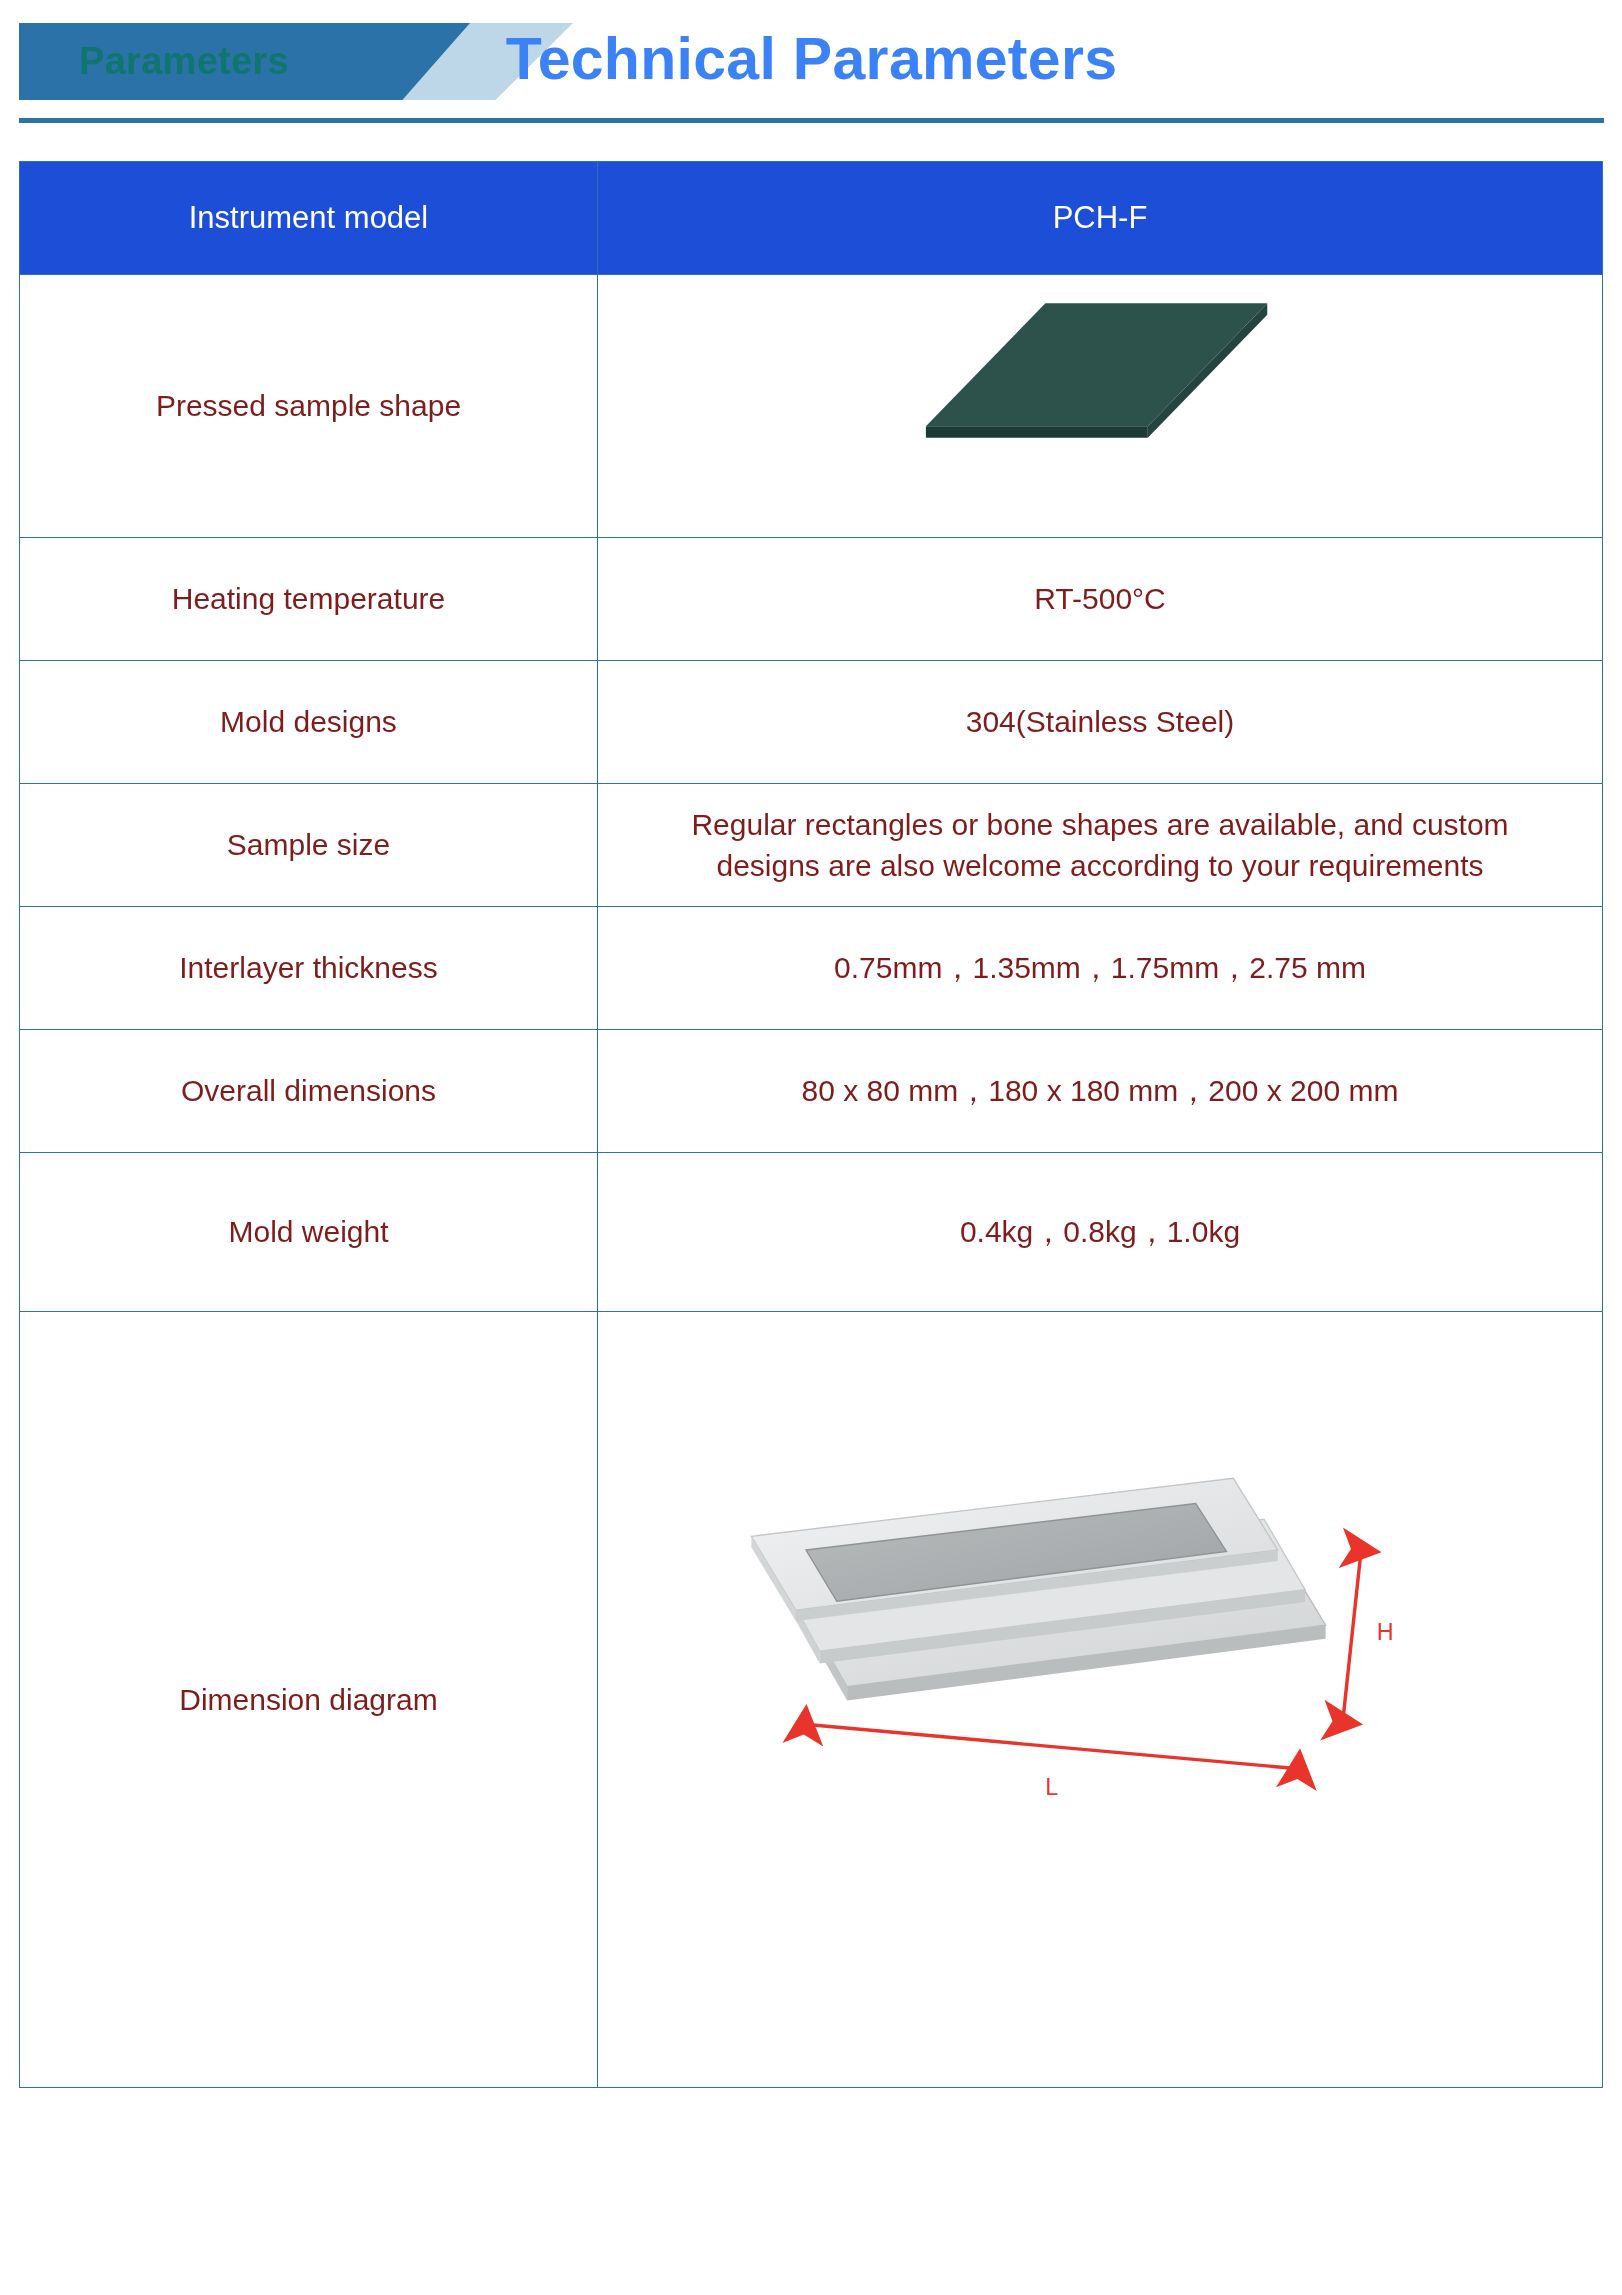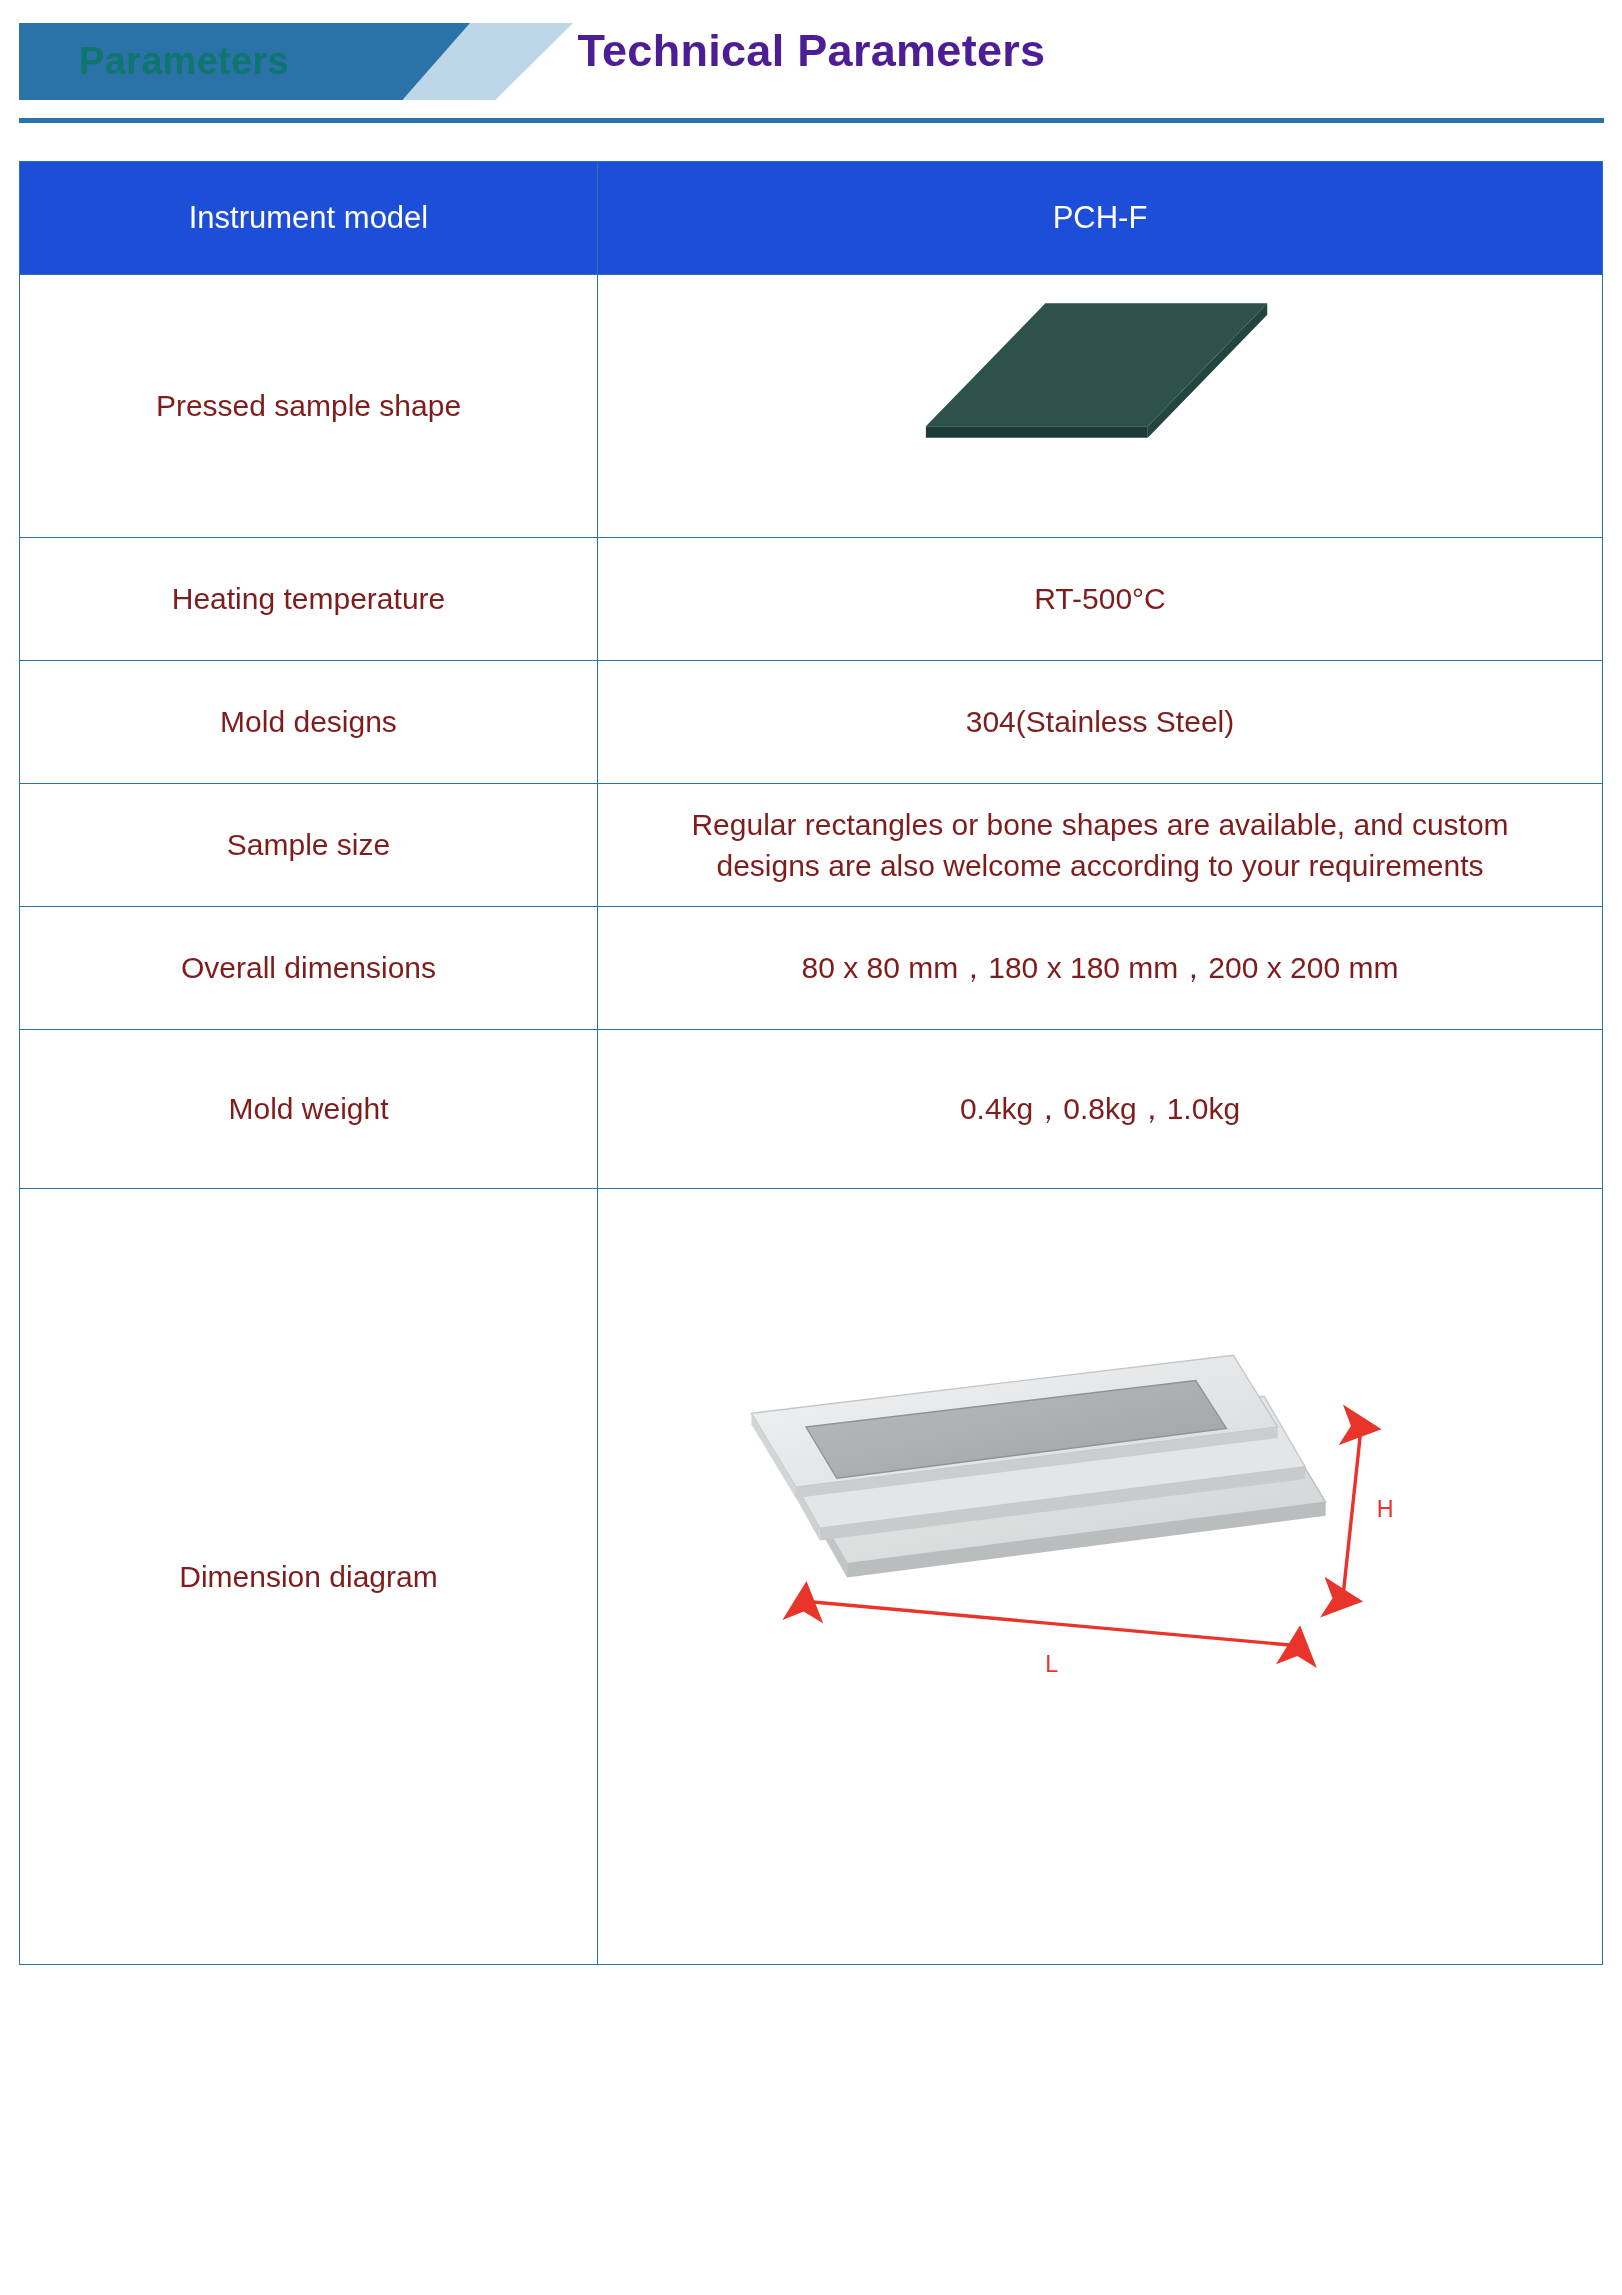--- a/index.html
+++ b/index.html
@@ -57,23 +57,23 @@
     font-weight: bold;
     letter-spacing: 0.3px;
     white-space: nowrap;
   }
   .header-title {
     position: absolute;
     left: 0;
     right: 0;
     top: 24.6px;
     text-align: center;
-    font-size: 45px;
+    font-size: 59px;
     font-weight: bold;
-    color: #4c1d95;
+    color: #3b82f6;
     letter-spacing: 0.3px;
   }
   .header-rule {
     position: absolute;
     left: 19px;
     right: 19px;
     top: 118px;
     height: 4.8px;
     background: #2b72a8;
   }
@@ -202,20 +202,24 @@
       </tr>
 
       <tr class="row-samplesize">
         <td>Sample size</td>
         <td class="value-wrap">
           <span class="multiline">Regular rectangles or bone shapes are available, and custom</span>
           <span class="multiline">designs are also welcome according to your requirements</span>
         </td>
       </tr>
 
+      <tr class="row-thickness">
+        <td>Interlayer thickness</td>
+        <td>0.75mm，1.35mm，1.75mm，2.75 mm</td>
+      </tr>
 
       <tr class="row-overall">
         <td>Overall dimensions</td>
         <td>80 x 80 mm，180 x 180 mm，200 x 200 mm</td>
       </tr>
 
       <tr class="row-weight">
         <td>Mold weight</td>
         <td>0.4kg，0.8kg，1.0kg</td>
       </tr>

